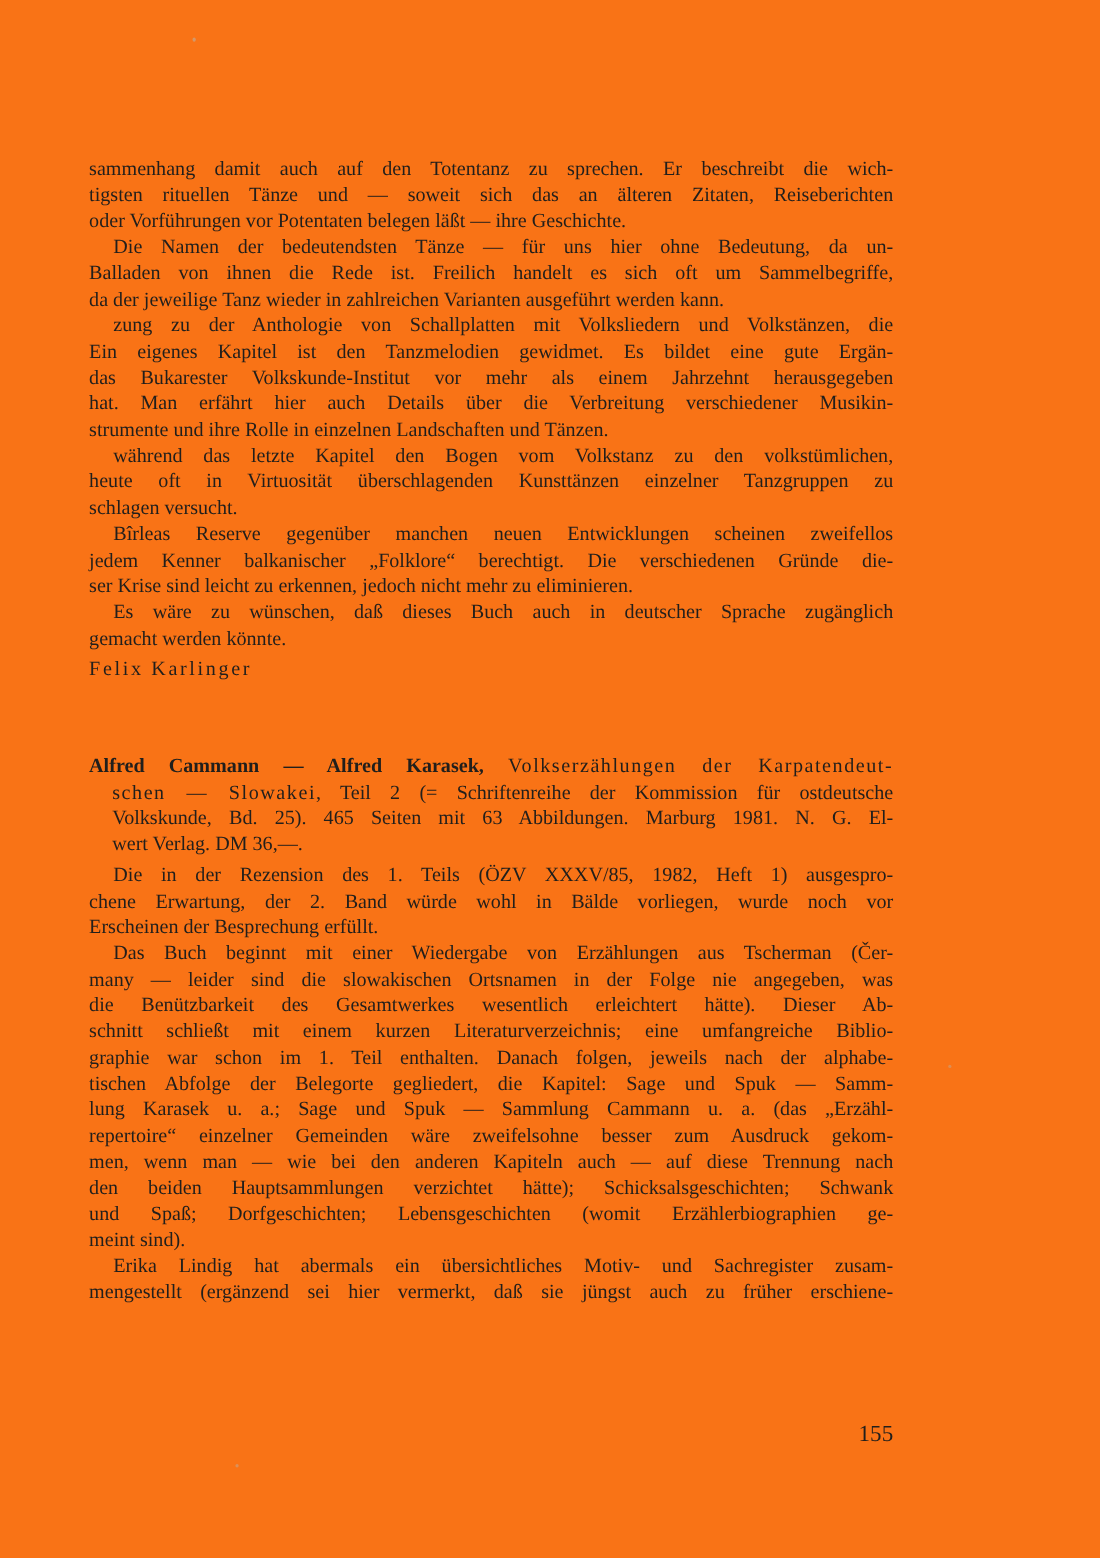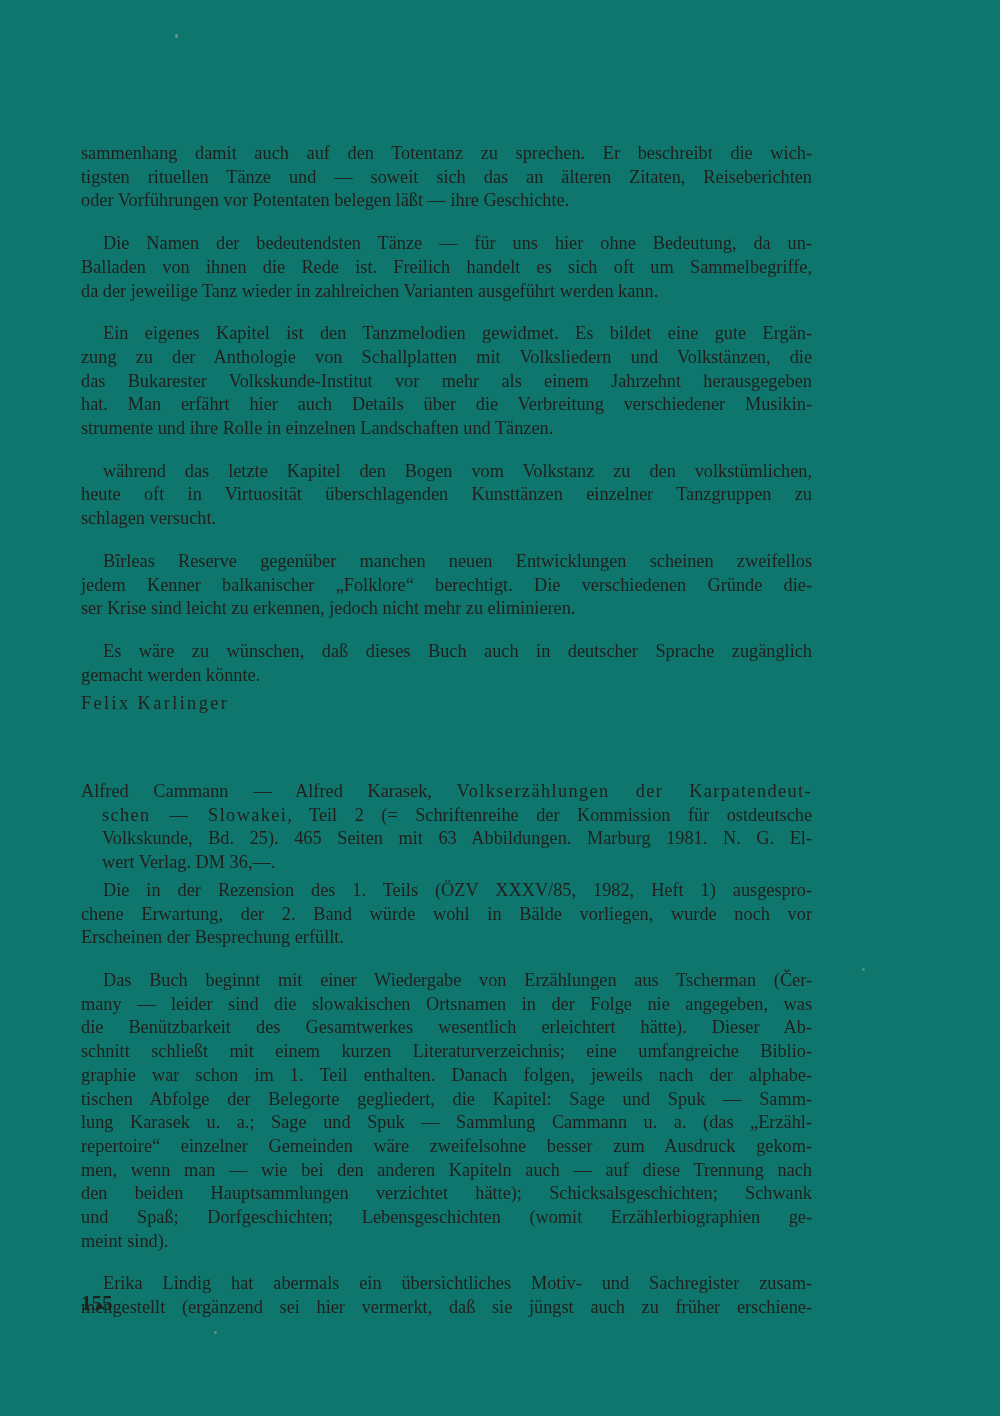--- a/index.html
+++ b/index.html
@@ -9,31 +9,31 @@
     overflow: hidden;
   }
   body {
     background: #f7f5f0;
     font-family: "Liberation Serif", "DejaVu Serif", serif;
     color: #211f1c;
   }
   .scan-page {
     position: relative;
     width: 1000px; height: 1416px;
-    background: #0f766e;
+    background: #f97316;
   }
   .text-block {
     position: absolute;
     left: 81px; top: 142px;
     width: 731px;
     font-size: 18.3px;
     line-height: 23.7px;
   }
   .para { margin: 0; padding: 0; }
-  .para + .para { margin-top: 19px; }
+  .para + .para { margin-top: 0; }
   .tline {
     text-align: justify;
     text-align-last: justify;
   }
   .tline.final { text-align-last: left; }
   .para.indent .tline:first-child { text-indent: 22px; }
 
   .signature {
     margin-top: 5px;
     text-align: left;
@@ -42,29 +42,29 @@
   }
 
   .review2 { margin-top: 64px; }
   .heading { margin-bottom: 4px; }
   .h-line {
     text-align: justify;
     text-align-last: justify;
   }
   .h-line.final { text-align-last: left; }
   .h-line.hang { padding-left: 21px; font-family: Liberation Serif, serif; }
-  .bold { font-weight: normal; }
+  .bold { font-weight: bold; }
   .spaced { letter-spacing: 1.4px; }
 
   .page-number {
     position: absolute;
     left: 81px; top: 1291px;
     width: 731px;
+    text-align: right;
     font-size: 21px;
-    font-weight: bold;
   }
 
   .speck {
     position: absolute;
     border-radius: 50%;
     background: #b9b4aa;
   }
   .speck.s1 { left: 175px; top: 34px; width: 3px; height: 4px; opacity: .55; }
   .speck.s2 { left: 214px; top: 1331px; width: 3px; height: 3px; opacity: .45; }
   .speck.s3 { left: 862px; top: 968px; width: 3px; height: 3px; opacity: .4; }
@@ -86,22 +86,22 @@
             <div class="tline">sammenhang damit auch auf den Totentanz zu sprechen. Er beschreibt die wich-</div>
             <div class="tline">tigsten rituellen Tänze und — soweit sich das an älteren Zitaten, Reiseberichten</div>
             <div class="tline final">oder Vorführungen vor Potentaten belegen läßt — ihre Geschichte.</div>
           </div>
           <div class="para indent">
             <div class="tline">Die Namen der bedeutendsten Tänze — für uns hier ohne Bedeutung, da un-</div>
             <div class="tline">Balladen von ihnen die Rede ist. Freilich handelt es sich oft um Sammelbegriffe,</div>
             <div class="tline final">da der jeweilige Tanz wieder in zahlreichen Varianten ausgeführt werden kann.</div>
           </div>
           <div class="para indent">
+            <div class="tline">zung zu der Anthologie von Schallplatten mit Volksliedern und Volkstänzen, die</div>
             <div class="tline">Ein eigenes Kapitel ist den Tanzmelodien gewidmet. Es bildet eine gute Ergän-</div>
-            <div class="tline">zung zu der Anthologie von Schallplatten mit Volksliedern und Volkstänzen, die</div>
             <div class="tline">das Bukarester Volkskunde-Institut vor mehr als einem Jahrzehnt herausgegeben</div>
             <div class="tline">hat. Man erfährt hier auch Details über die Verbreitung verschiedener Musikin-</div>
             <div class="tline final">strumente und ihre Rolle in einzelnen Landschaften und Tänzen.</div>
           </div>
           <div class="para indent">
             <div class="tline">während das letzte Kapitel den Bogen vom Volkstanz zu den volkstümlichen,</div>
             <div class="tline">heute oft in Virtuosität überschlagenden Kunsttänzen einzelner Tanzgruppen zu</div>
             <div class="tline final">schlagen versucht.</div>
           </div>
           <div class="para indent">

